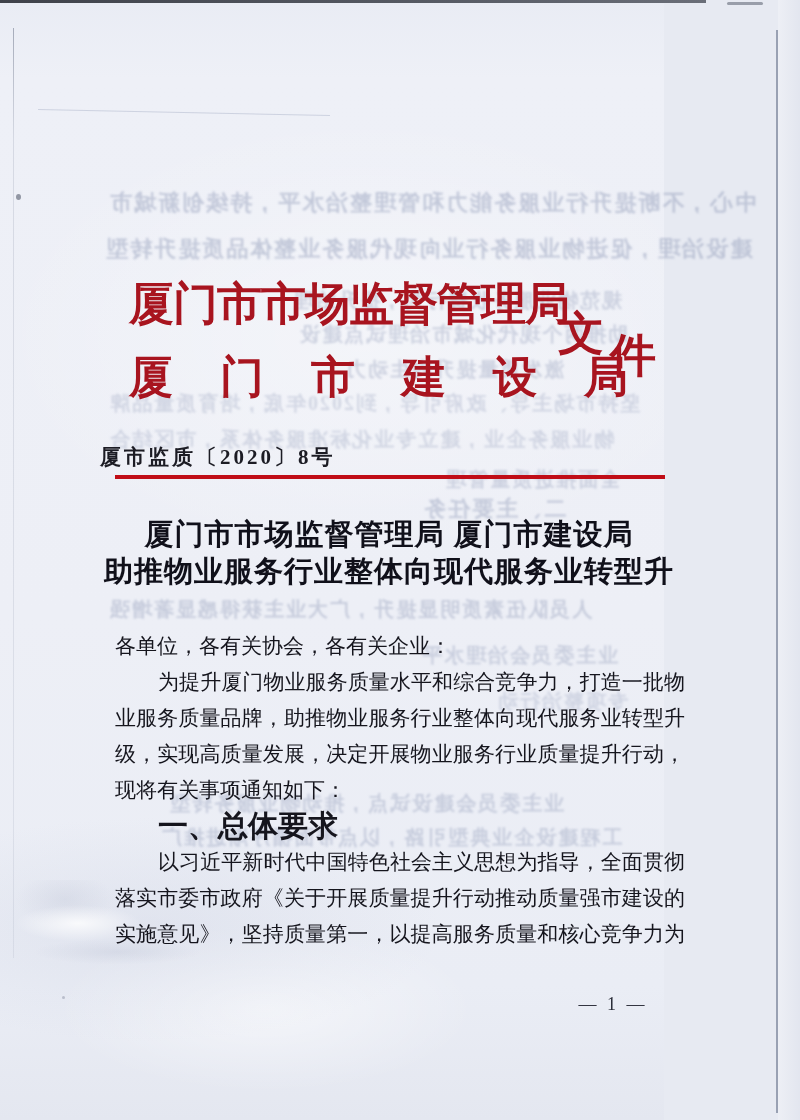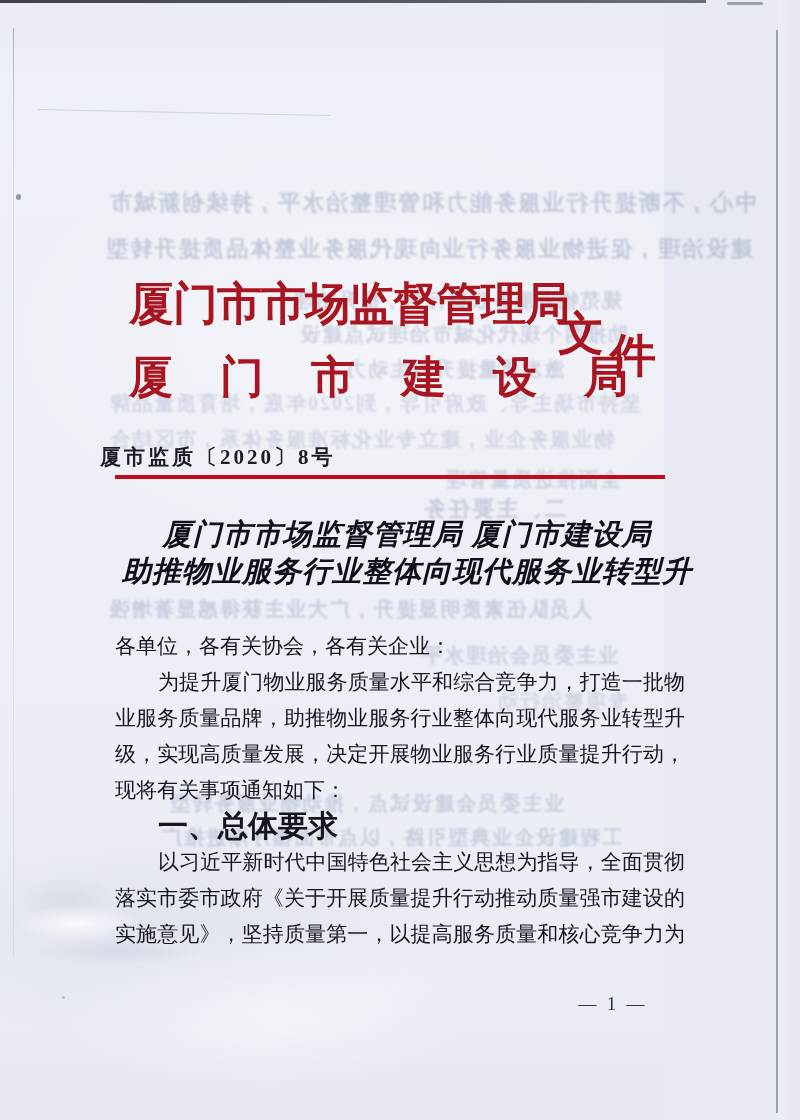--- a/index.html
+++ b/index.html
@@ -56,23 +56,23 @@
     font-family:"Liberation Serif","DejaVu Serif",serif;font-weight:bold;font-size:46px;}
   .doctype .c1{position:absolute;top:0;left:0;}
   .doctype .c2{position:absolute;top:22px;left:52px;}
   .agency2{position:absolute;top:348px;left:129px;
     font-family:"Liberation Serif","DejaVu Serif",serif;font-weight:bold;
     font-size:44px;color:#a8141f;white-space:nowrap;letter-spacing:47px;}
   .docnum{position:absolute;top:443px;left:100px;width:570px;text-align:left;
     font-size:21px;color:#1c1c24;letter-spacing:3px;font-weight:bold;}
   .redrule{position:absolute;top:475px;left:115px;width:550px;height:4px;background:#c00d17;}
   
-  .title-line{position:absolute;left:114px;width:586px;text-align:center;
+  .title-line{position:absolute;left:96px;width:586px;text-align:center;
     font-family:"Liberation Sans","DejaVu Sans",sans-serif;font-weight:bold;
-    font-size:29px;color:#10101a;letter-spacing:1px;white-space:nowrap;font-style:italic;}
+    font-size:29px;color:#10101a;letter-spacing:1px;white-space:nowrap;}
   .title1{top:515px;}
   .title2{top:552px;}
   
   .bodycol{position:absolute;top:628px;left:115px;width:570px;
     font-size:21px;color:#15151d;line-height:36px;}
   .bline{height:36px;text-align:justify;}
   .just{text-align-last:justify;}
   .ind{text-indent:43px;}
   .sect{font-family:Liberation Serif, serif;font-weight:bold;font-size:30px;}
   

